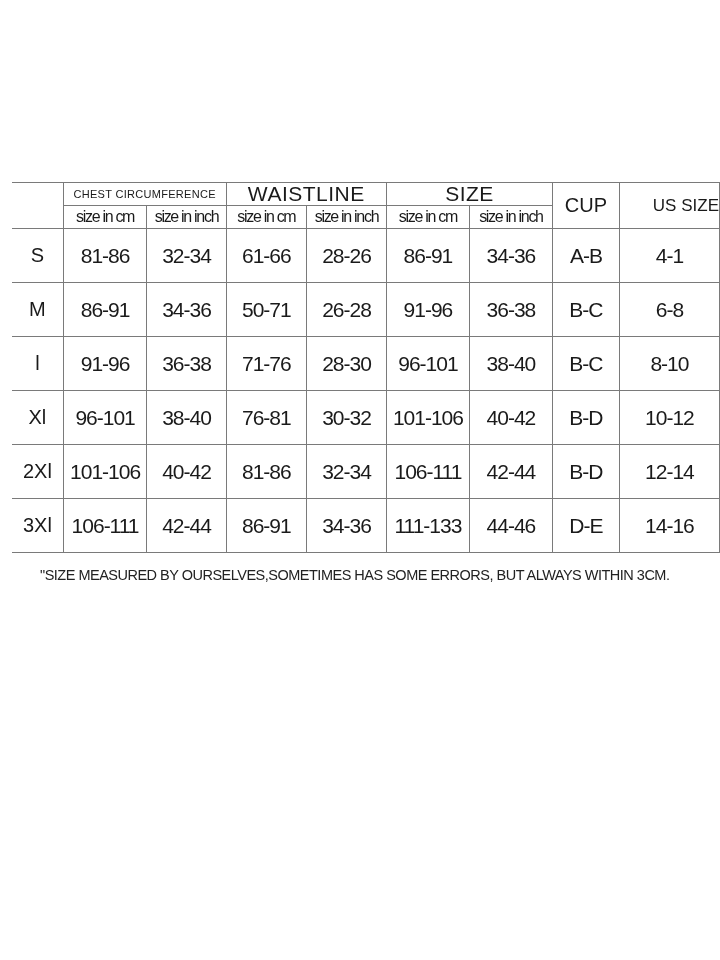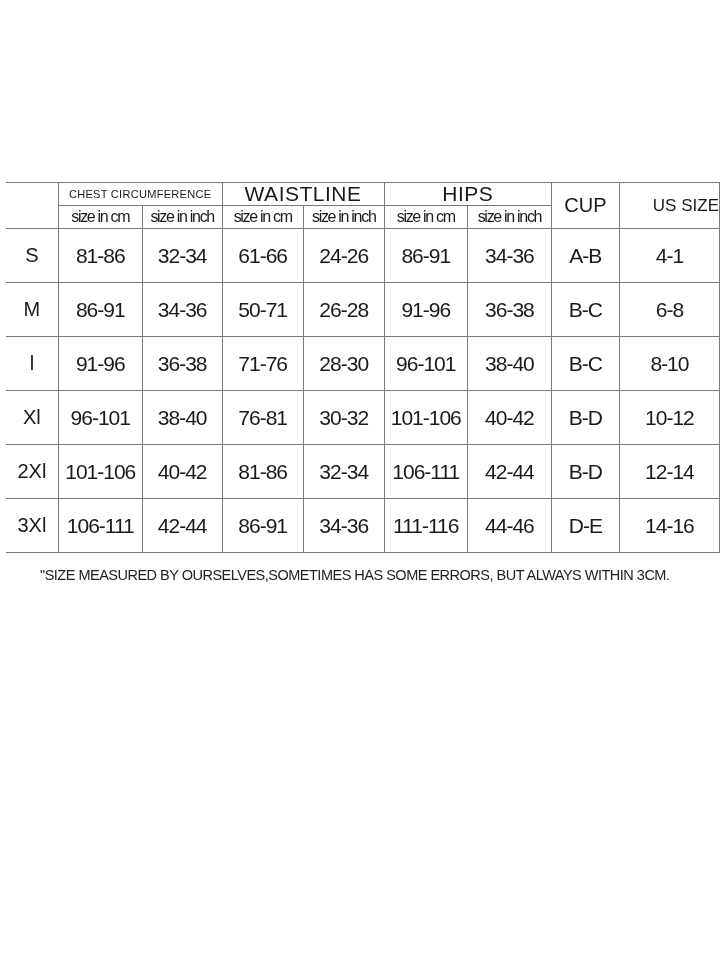--- a/index.html
+++ b/index.html
@@ -3,21 +3,21 @@
 <meta charset="utf-8">
 <style>
   html, body { margin: 0; padding: 0; }
   body {
     width: 720px; height: 960px; background: #ffffff;
     position: relative; overflow: hidden;
     font-family: "Liberation Sans", "DejaVu Sans", sans-serif;
     color: #1a1a1a;
   }
   .size-table {
-    position: absolute; left: 6px; top: 182px;
+    position: absolute; left: 12px; top: 182px;
     border-collapse: collapse; table-layout: fixed;
   }
   .size-table td, .size-table th {
     border: 1.5px solid #7a7a7a;
     padding: 0; text-align: center; vertical-align: middle;
     font-weight: normal; white-space: nowrap; overflow: hidden;
   }
   .size-table tr > *:first-child { border-left: none; }
   .grp { height: 22px; font-size: 21px; letter-spacing: 0.5px; line-height: 22px; }
   .grp.small { font-size: 11px; letter-spacing: 0.3px; }
@@ -45,40 +45,40 @@
       <col style="width:86px">
     <col style="width:88px">
       <col style="width:73px">
       <col style="width:69px">
   </colgroup>
   <thead>
     <tr>
       <th rowspan="2"></th>
       <th colspan="2" class="grp small">CHEST CIRCUMFERENCE</th>
       <th colspan="2" class="grp">WAISTLINE</th>
-      <th colspan="2" class="grp">HIPS</th>
+      <th colspan="2" class="grp">SIZE</th>
       <th rowspan="2" class="tall">CUP</th>
       <th rowspan="2" class="tall us">US SIZE</th>
     </tr>
     <tr>
       <th class="sub">size in cm</th>
       <th class="sub">size in inch</th>
       <th class="sub">size in cm</th>
       <th class="sub">size in inch</th>
       <th class="sub">size in cm</th>
       <th class="sub">size in inch</th>
     </tr>
   </thead>
   <tbody>
     <tr class="row">
       <td class="label">S</td>
       <td>81-86</td>
       <td>32-34</td>
       <td>61-66</td>
-      <td>24-26</td>
+      <td>28-26</td>
       <td>86-91</td>
       <td>34-36</td>
       <td>A-B</td>
       <td>4-1</td>
     </tr>
     <tr class="row">
       <td class="label">M</td>
       <td>86-91</td>
       <td>34-36</td>
       <td>50-71</td>
@@ -120,21 +120,21 @@
       <td>42-44</td>
       <td>B-D</td>
       <td>12-14</td>
     </tr>
     <tr class="row">
       <td class="label">3Xl</td>
       <td>106-111</td>
       <td>42-44</td>
       <td>86-91</td>
       <td>34-36</td>
-      <td>111-116</td>
+      <td>111-133</td>
       <td>44-46</td>
       <td>D-E</td>
       <td>14-16</td>
     </tr>
   </tbody>
 </table>
 
 <div class="note">"SIZE MEASURED BY OURSELVES,SOMETIMES HAS SOME ERRORS, BUT ALWAYS WITHIN 3CM.</div>
 
 </body></html>

